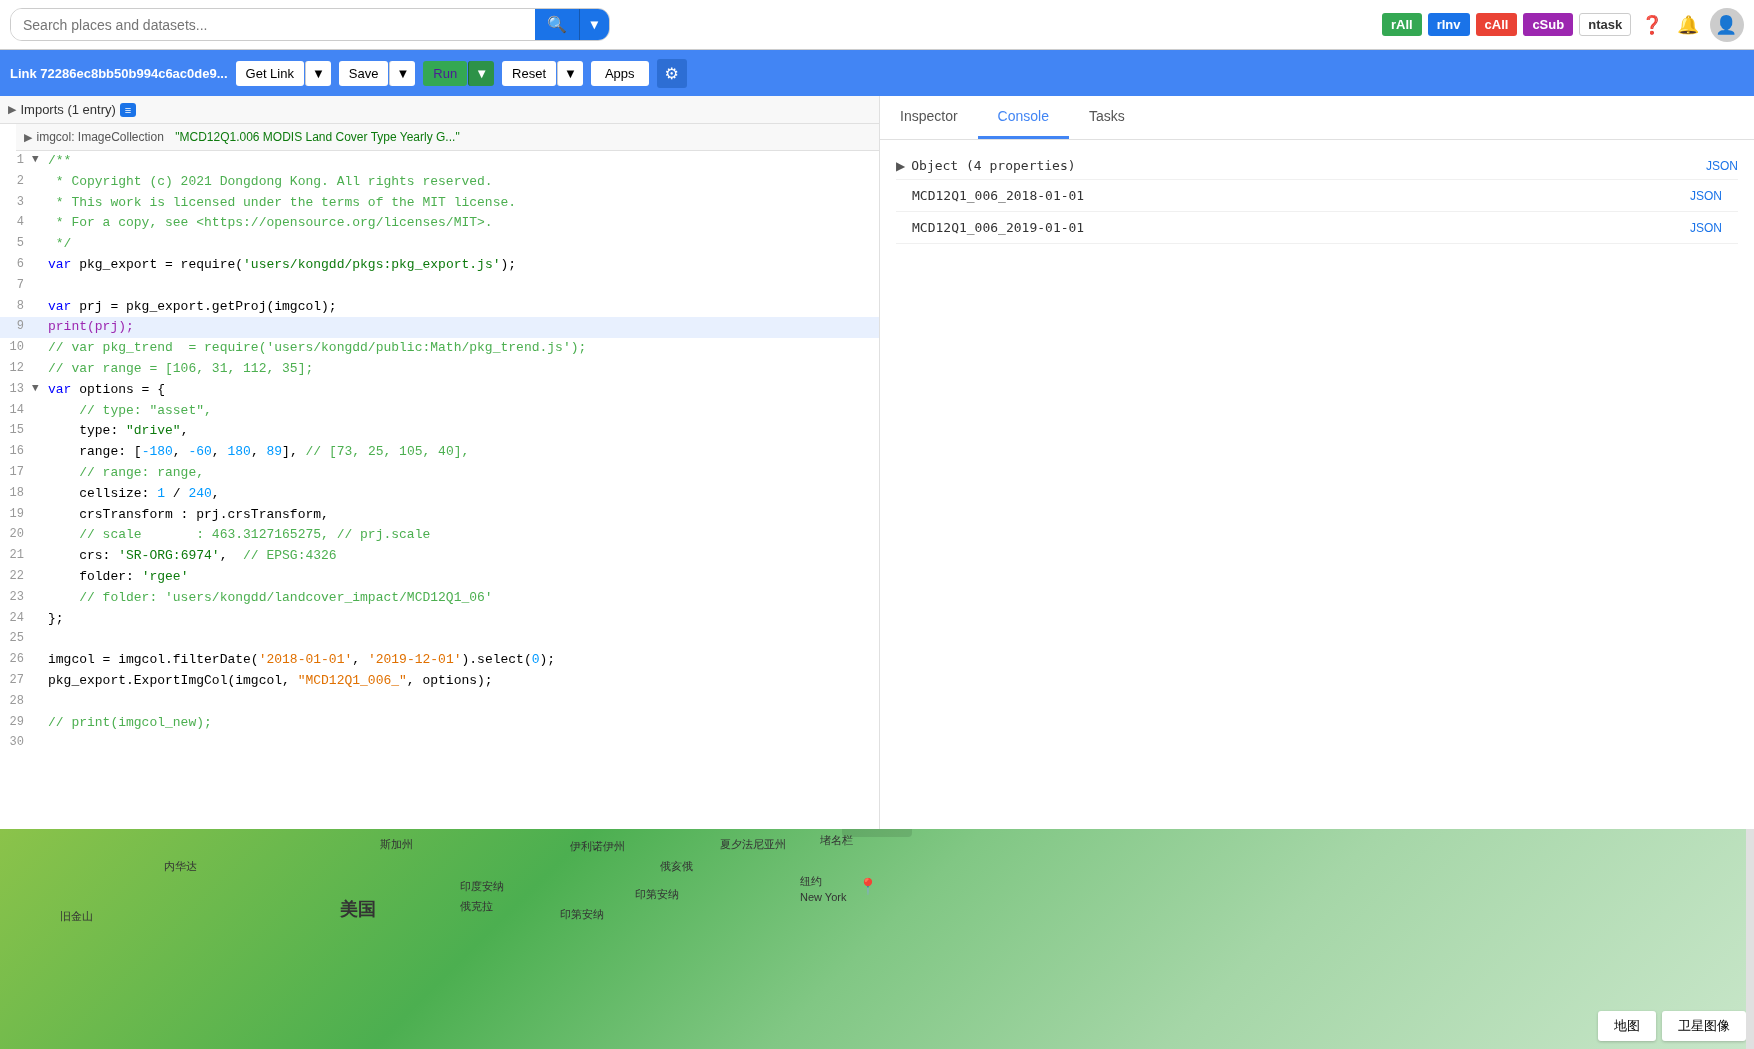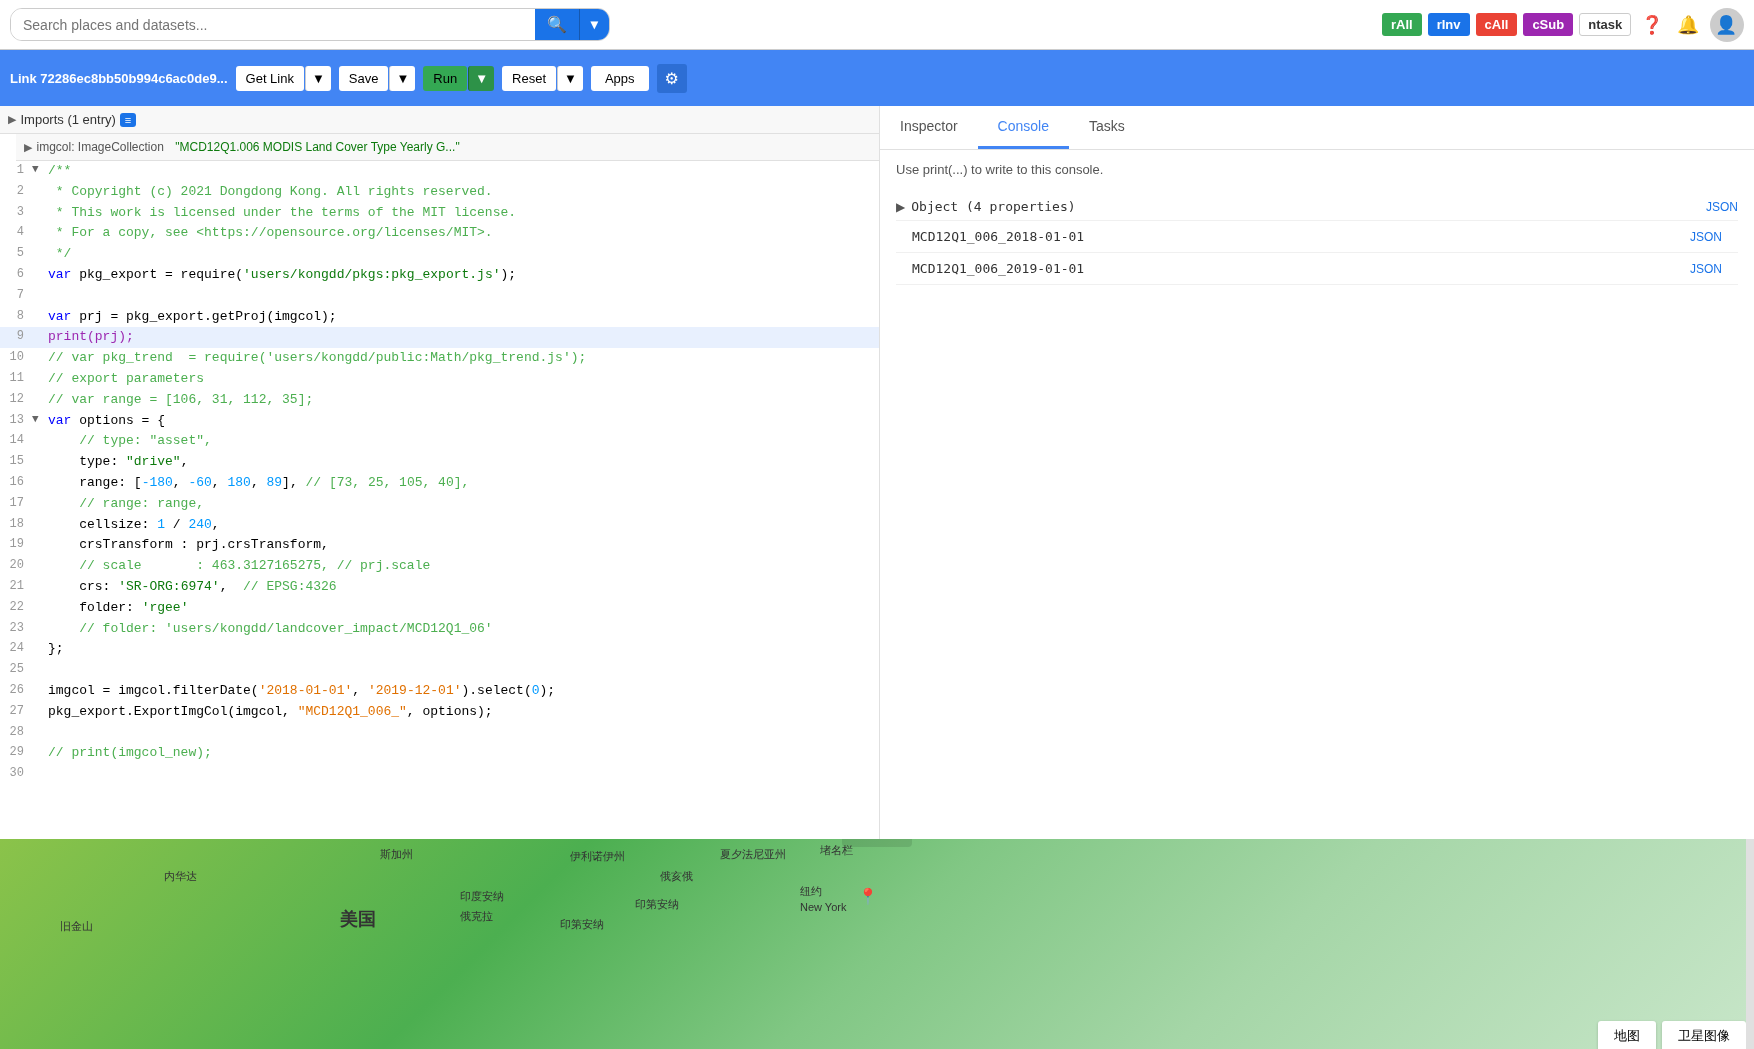--- a/index.html
+++ b/index.html
@@ -86,21 +86,21 @@
       font-size: 18px;
     }
 
     
     .editor-toolbar {
       display: flex;
       align-items: center;
       background: #4285f4;
       padding: 6px 10px;
       gap: 8px;
-      height: 56px;
+      height: 46px;
     }
     .link-label {
       color: white;
       font-size: 13px;
       font-weight: bold;
       max-width: 280px;
       overflow: hidden;
       text-overflow: ellipsis;
       white-space: nowrap;
     }
@@ -120,21 +120,21 @@
       border: none;
       border-radius: 3px;
       padding: 5px 6px;
       font-size: 13px;
       cursor: pointer;
       margin-left: -7px;
       border-left: 1px solid #ccc;
     }
     .run-btn {
       background: #34a853;
-      color: #000000;
+      color: #4c1d95;
     }
     .run-btn-dropdown {
       background: #2d9248;
       color: white;
       border-left: 1px solid #1e6b31;
     }
     .apps-btn {
       background: #fff;
       border: none;
       border-radius: 3px;
@@ -458,25 +458,20 @@
         <span class="fold-btn">&nbsp;</span>
         <span class="code-content" style="color:#9c27b0;">print(prj);</span>
       </div>
 
       <div class="code-line">
         <span class="line-num">10</span>
         <span class="fold-btn">&nbsp;</span>
         <span class="code-content comment">// var pkg_trend  = require('users/kongdd/public:Math/pkg_trend.js');</span>
       </div>
 
-      <div class="code-line">
-        <span class="line-num">11</span>
-        <span class="fold-btn">&nbsp;</span>
-        <span class="code-content comment">// export parameters</span>
-      </div>
 
       <div class="code-line">
         <span class="line-num">12</span>
         <span class="fold-btn">&nbsp;</span>
         <span class="code-content comment">// var range = [106, 31, 112, 35];</span>
       </div>
 
       <div class="code-line">
         <span class="line-num">13</span>
         <span class="fold-btn">▼</span>
@@ -587,23 +582,20 @@
     </div>
   </div>
 
   <div class="right-panel">
     <div class="panel-tabs">
       <div class="panel-tab">Inspector</div>
       <div class="panel-tab active">Console</div>
       <div class="panel-tab">Tasks</div>
     </div>
     <div class="panel-content">
-      <div class="console-hint">
-        <span>Use print(...) to write to this console.</span>
-      </div>
       <div class="object-row">
         <span class="arrow">▶</span>
         <span class="object-label">Object (4 properties)</span>
         <span class="json-badge">JSON</span>
       </div>
       <div class="date-row">
         <span class="date-label">MCD12Q1_006_2018-01-01</span>
         <span class="json-badge">JSON</span>
       </div>
       <div class="date-row">

